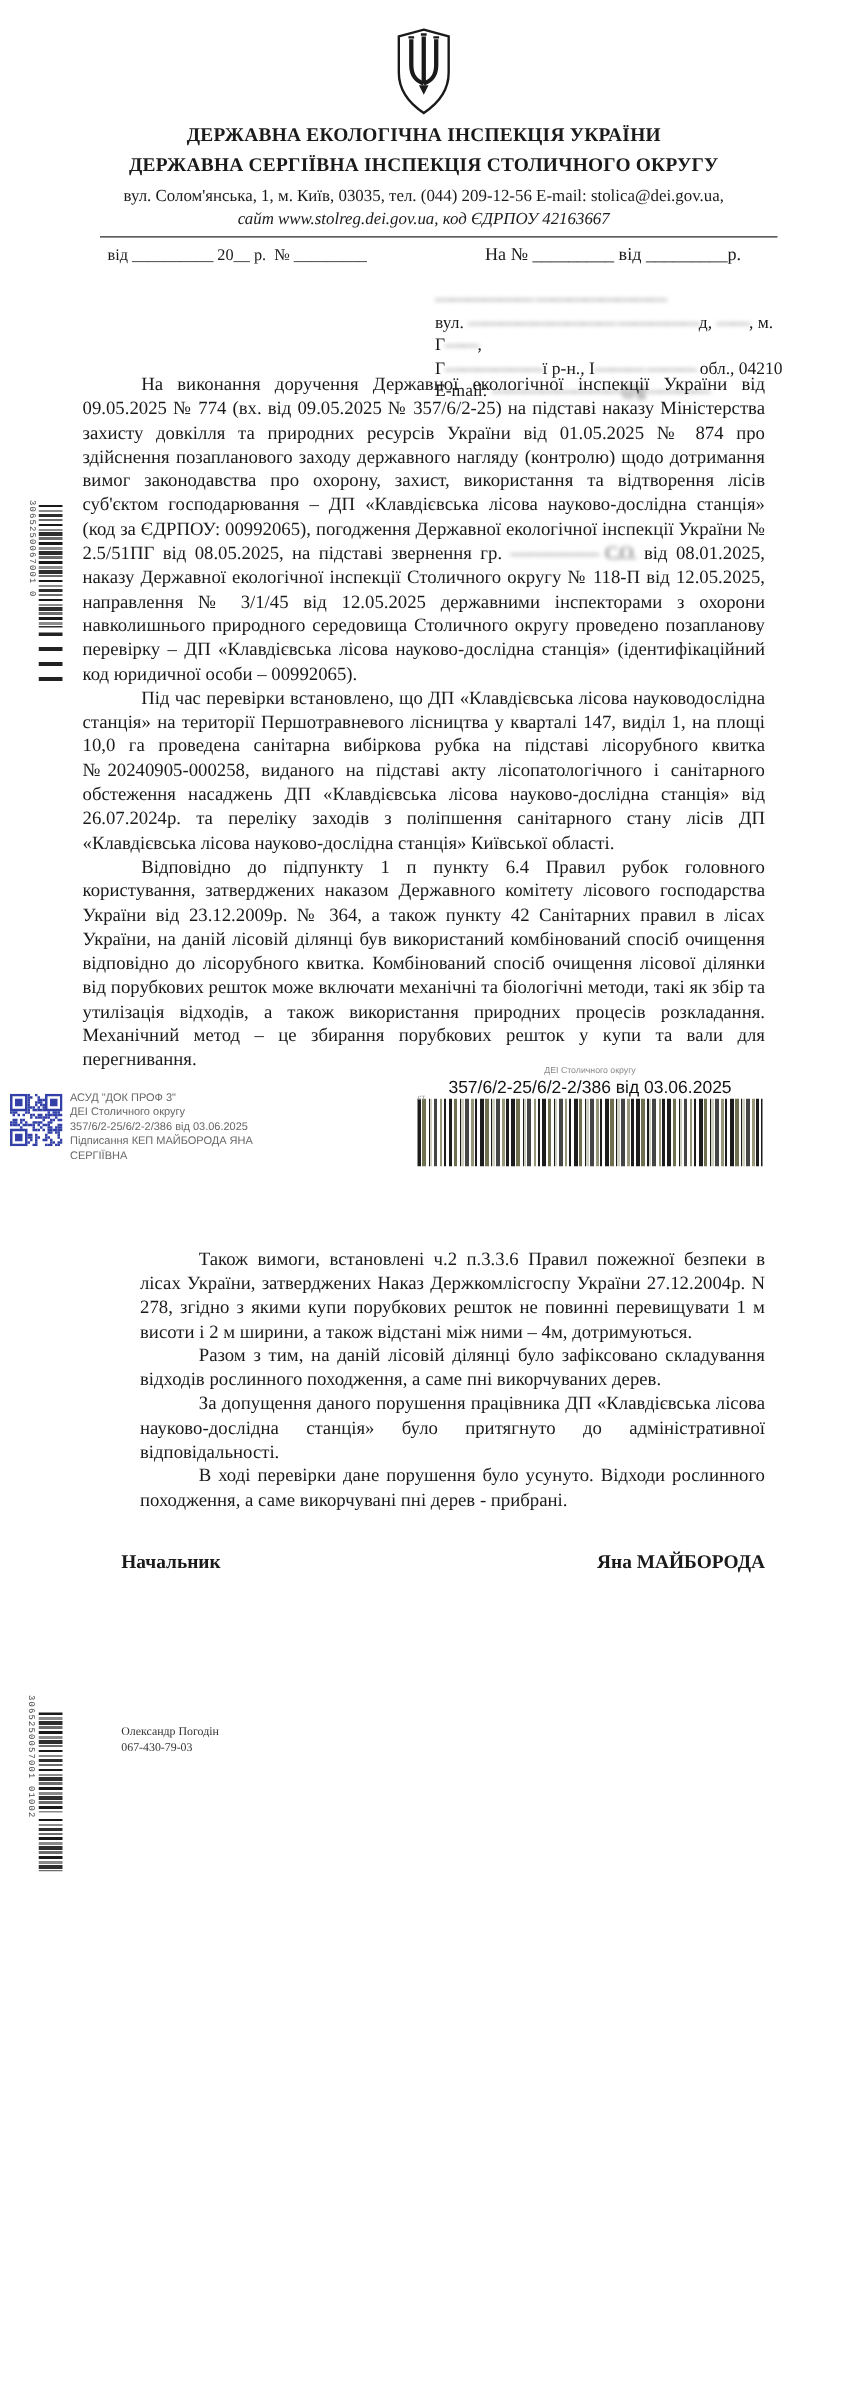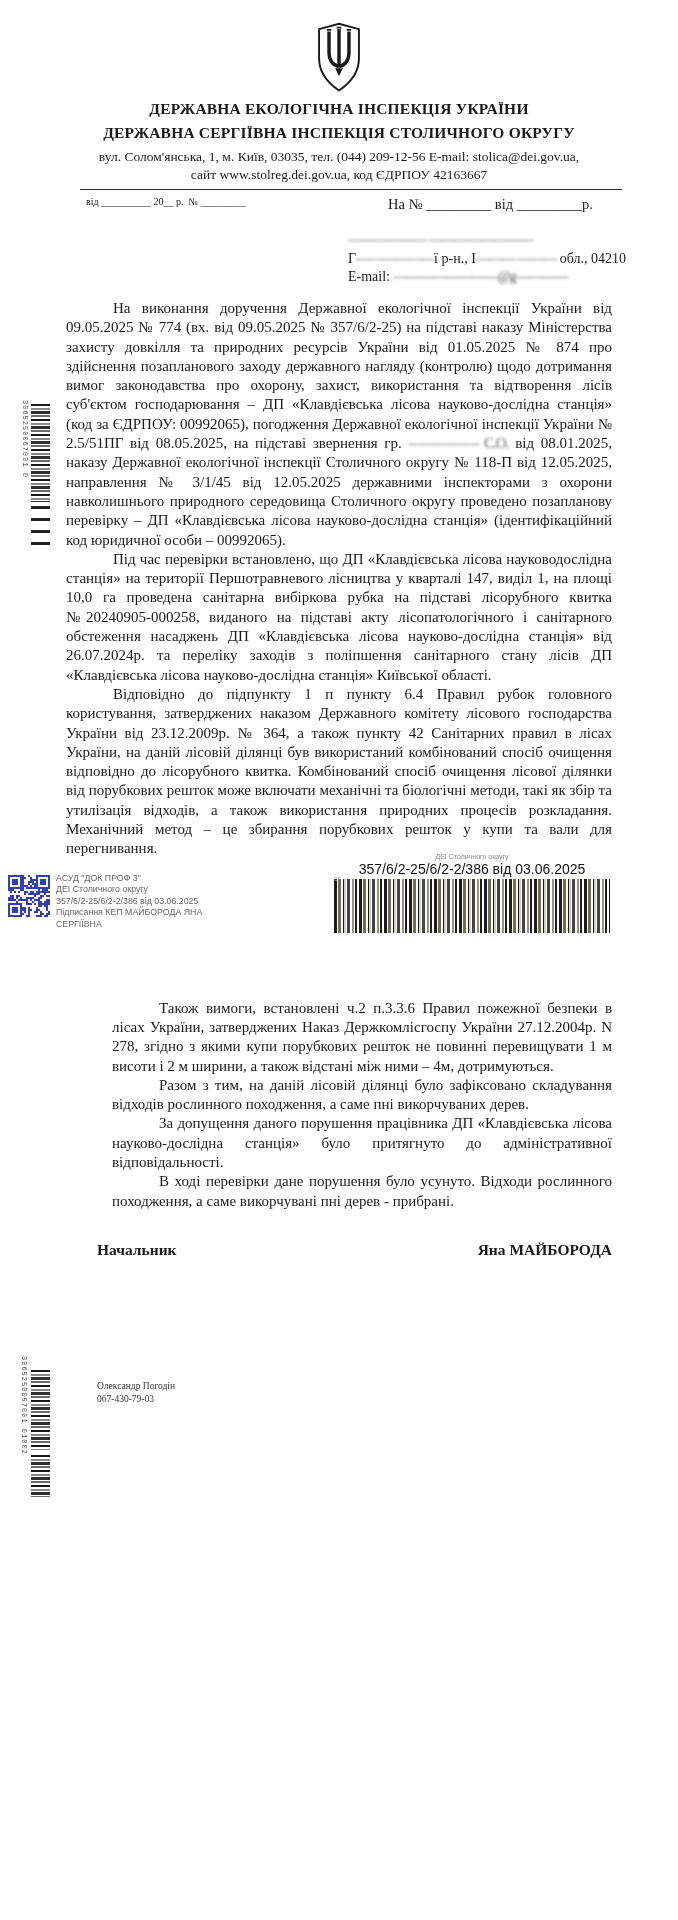--- a/index.html
+++ b/index.html
@@ -3,23 +3,23 @@
 <meta charset="utf-8">
 <style>
   html,body{margin:0;padding:0;background:#fff;}
   .page{position:relative;width:678px;height:1588px;background:#ffffff;overflow:hidden;
         font-family:"Liberation Serif", serif;color:#1a1a1a;border-radius:16px;}
   
   .emblem{position:absolute;top:22px;left:50%;transform:translateX(-50%);}
   .org-line{position:absolute;left:0;width:100%;text-align:center;font-weight:bold;font-size:15.5px;letter-spacing:.2px;}
   .org1{top:100px;} .org2{top:124px;}
   .contact-line{position:absolute;left:0;width:100%;text-align:center;font-size:13.5px;}
-  .contact1{top:149px;} .contact2{top:167px;}
+  .contact1{top:149px;} .contact2{top:167px;font-style:italic;}
   .rule{position:absolute;top:189px;left:80px;right:56px;border-top:1.4px solid #2a2a2a;}
-  .ref-left{position:absolute;top:196px;left:86px;font-size:10px;white-space:pre;}
+  .ref-left{position:absolute;top:196px;left:86px;font-size:13px;white-space:pre;}
   .ref-right{position:absolute;top:196px;left:388px;font-size:14.5px;white-space:pre;}
   
   .recipient{position:absolute;left:348px;top:231px;width:280px;font-size:14px;line-height:18.6px;}
   .seg-n{}
   .seg-b{filter:blur(1.6px);color:#555;letter-spacing:-1px;}
   
   .content{position:absolute;left:66px;top:299px;width:546px;}
   .content p{margin:0;text-indent:47px;text-align:justify;font-size:15px;line-height:19.3px;}
   .sec2 p{margin-left:46px;font-family:Liberation Serif, serif;}
   
@@ -79,20 +79,21 @@
   <div class="org-line org2">ДЕРЖАВНА СЕРГІЇВНА ІНСПЕКЦІЯ СТОЛИЧНОГО ОКРУГУ</div>
   <div class="contact-line contact1">вул. Солом'янська, 1, м. Київ, 03035, тел. (044) 209-12-56 E-mail: stolica@dei.gov.ua,</div>
   <div class="contact-line contact2">сайт www.stolreg.dei.gov.ua, код ЄДРПОУ 42163667</div>
   <div class="rule"></div>
 
   <div class="ref-left">від __________ 20__ р.  № _________</div>
   <div class="ref-right">На № _________ від _________р.</div>
 
   <div class="recipient">
     <div><span class="seg-b">―――――― ――――――――</span></div>
+    <div><span class="seg-n">вул. </span><span class="seg-b">――――――――― ―――――</span><span class="seg-n">д, </span><span class="seg-b">――</span><span class="seg-n">, м. Г</span><span class="seg-b">――</span><span class="seg-n">,</span></div>
     <div><span class="seg-n">Г</span><span class="seg-b">――――――</span><span class="seg-n">ї р-н., І</span><span class="seg-b">――― ―――</span><span class="seg-n"> обл., 04210</span></div>
     <div><span class="seg-n">E-mail: </span><span class="seg-b">――――――――@g――――</span></div>
   </div>
 
   <div class="vbar vbar1"></div>
   <div class="vbar1-tail"></div>
   <div class="vbar-digits vd1">3065250067001 0</div>
   <div class="vbar vbar2a"></div>
   <div class="vbar vbar2b"></div>
   <div class="vbar-digits vd2">3065250057001 01002</div>

